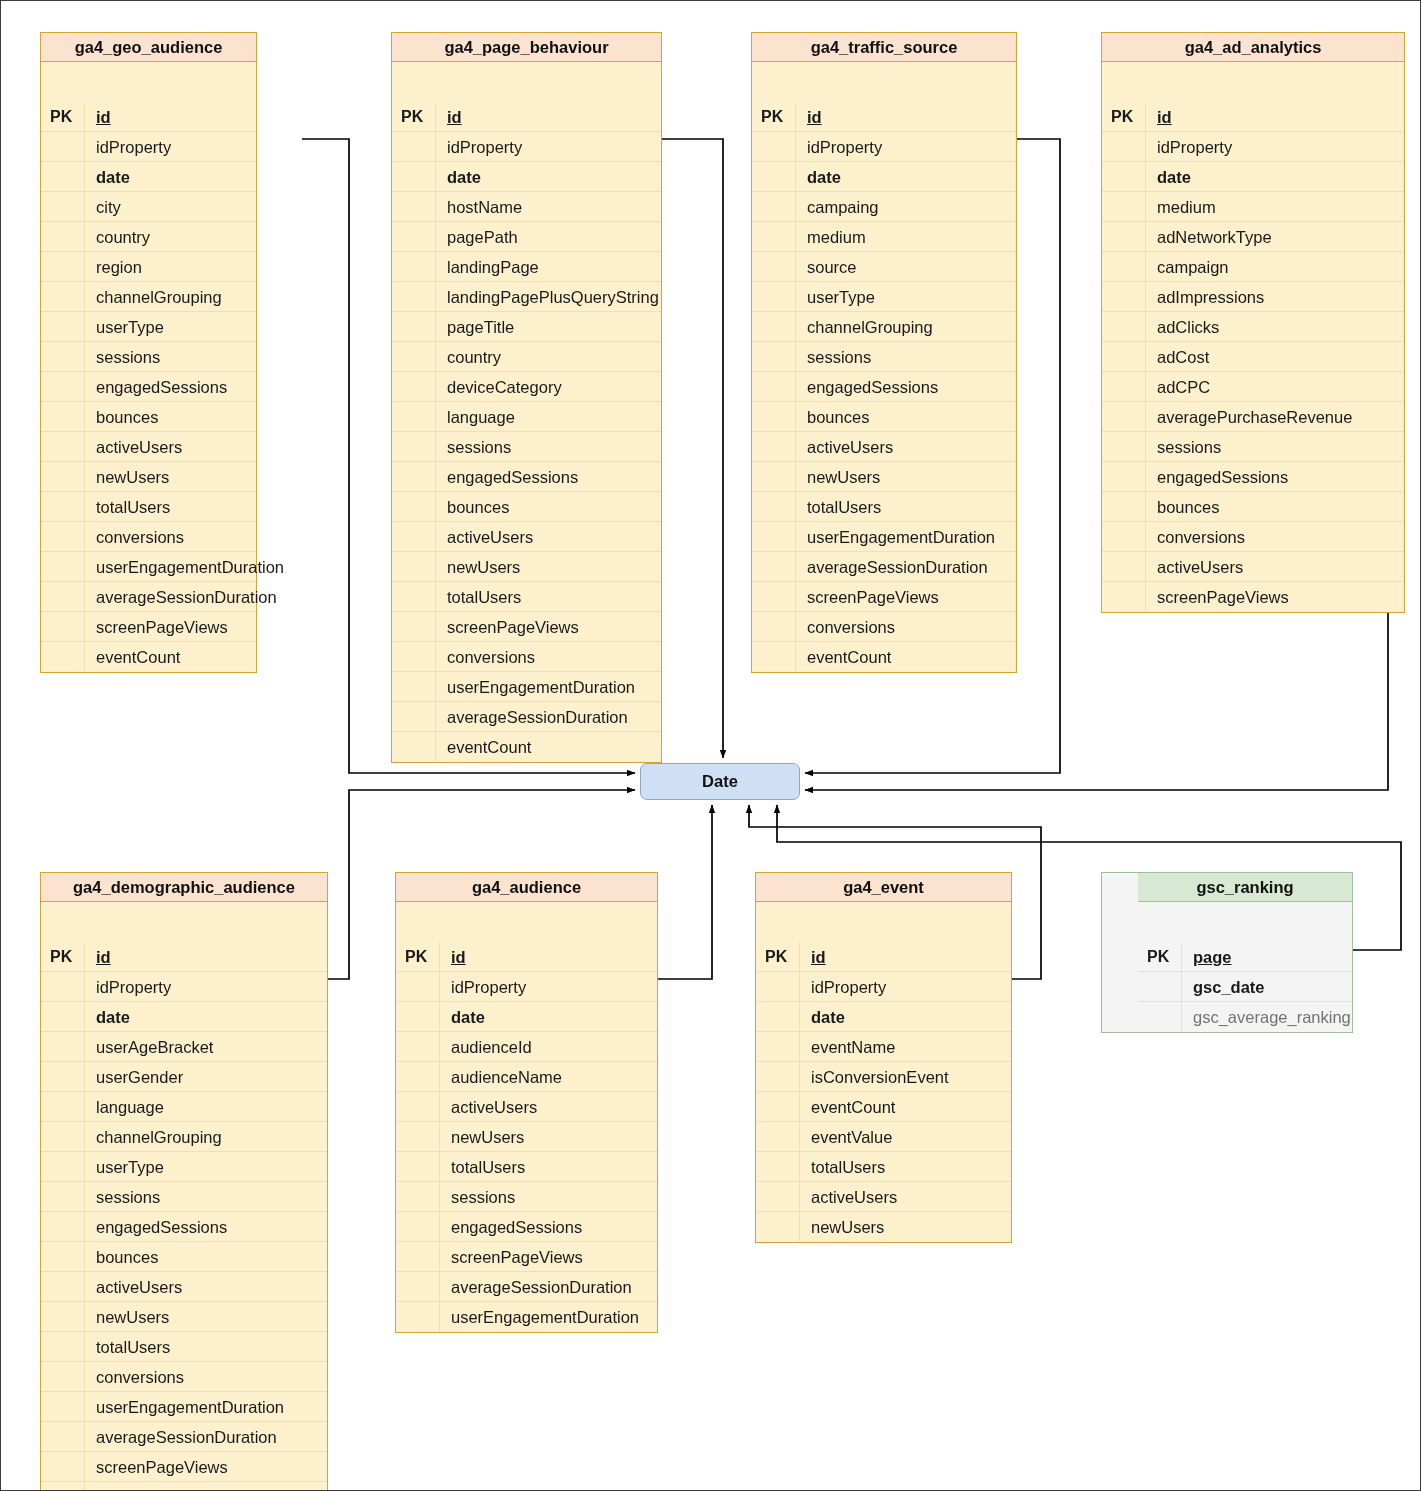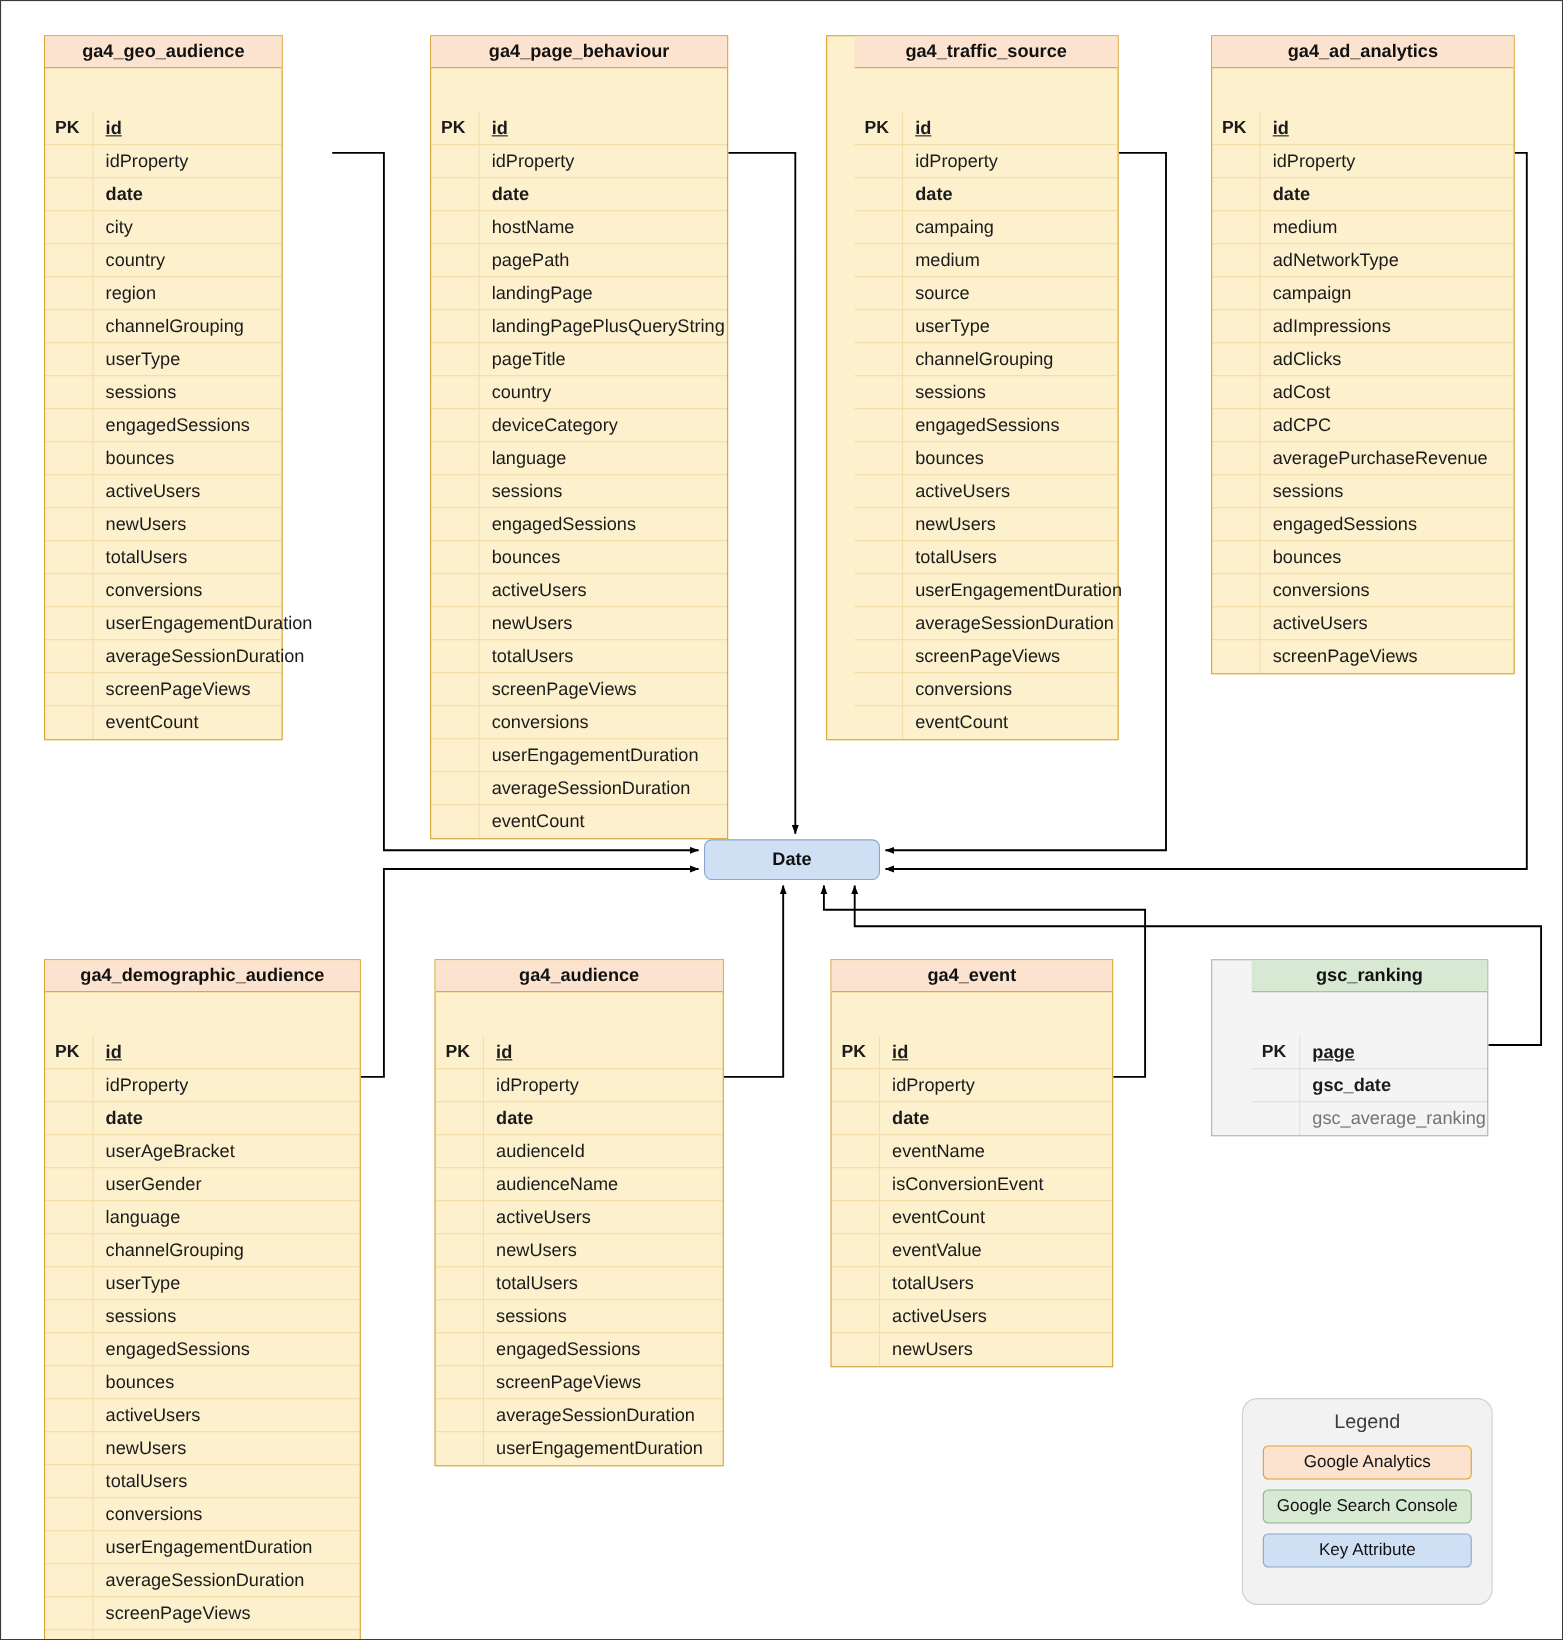--- a/index.html
+++ b/index.html
@@ -334,21 +334,21 @@
           <span class="pk"></span>
           <span class="name">averageSessionDuration</span>
         </div>
         <div class="row">
           <span class="pk"></span>
           <span class="name">eventCount</span>
         </div>
       </div>
   </div>
 
-  <div class="entity" style="left:750px; top:31px; width:266px;padding-left:25px;">
+  <div class="entity" style="left:750px; top:31px; width:266px;">
     <div class="ent-title">ga4_traffic_source</div>
     <div class="ent-rows">
         <div class="row is-pk">
           <span class="pk">PK</span>
           <span class="name">id</span>
         </div>
         <div class="row">
           <span class="pk"></span>
           <span class="name">idProperty</span>
         </div>
@@ -416,21 +416,21 @@
           <span class="pk"></span>
           <span class="name">conversions</span>
         </div>
         <div class="row">
           <span class="pk"></span>
           <span class="name">eventCount</span>
         </div>
       </div>
   </div>
 
-  <div class="entity" style="left:1100px; top:31px; width:276px;">
+  <div class="entity" style="left:1100px; top:31px; width:304px;">
     <div class="ent-title">ga4_ad_analytics</div>
     <div class="ent-rows">
         <div class="row is-pk">
           <span class="pk">PK</span>
           <span class="name">id</span>
         </div>
         <div class="row">
           <span class="pk"></span>
           <span class="name">idProperty</span>
         </div>
@@ -694,20 +694,14 @@
           <span class="pk"></span>
           <span class="name">gsc_date</span>
         </div>
         <div class="row muted">
           <span class="pk"></span>
           <span class="name">gsc_average_ranking</span>
         </div>
       </div>
   </div>
 
-  <div id="legend">
-    <div class="legend-title">Legend</div>
-    <div class="legend-chip chip-ga">Google Analytics</div>
-    <div class="legend-chip chip-gsc">Google Search Console</div>
-    <div class="legend-chip chip-key">Key Attribute</div>
-  </div>
 
 </div>
 
 </body></html>

